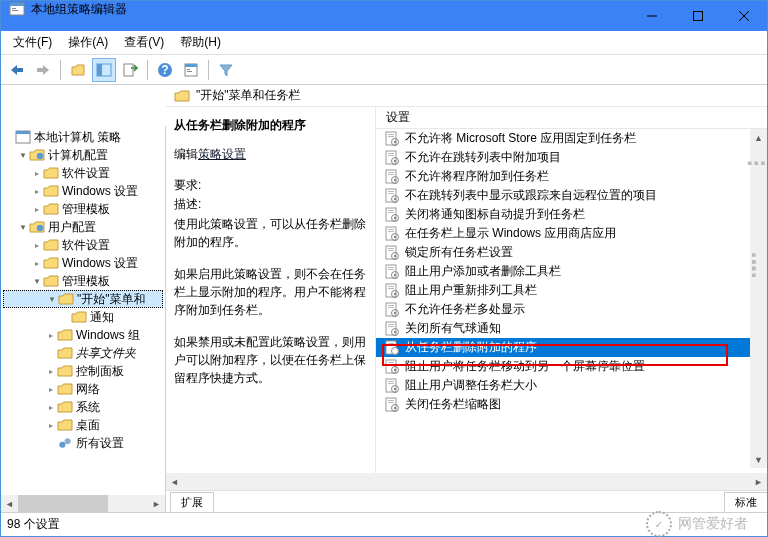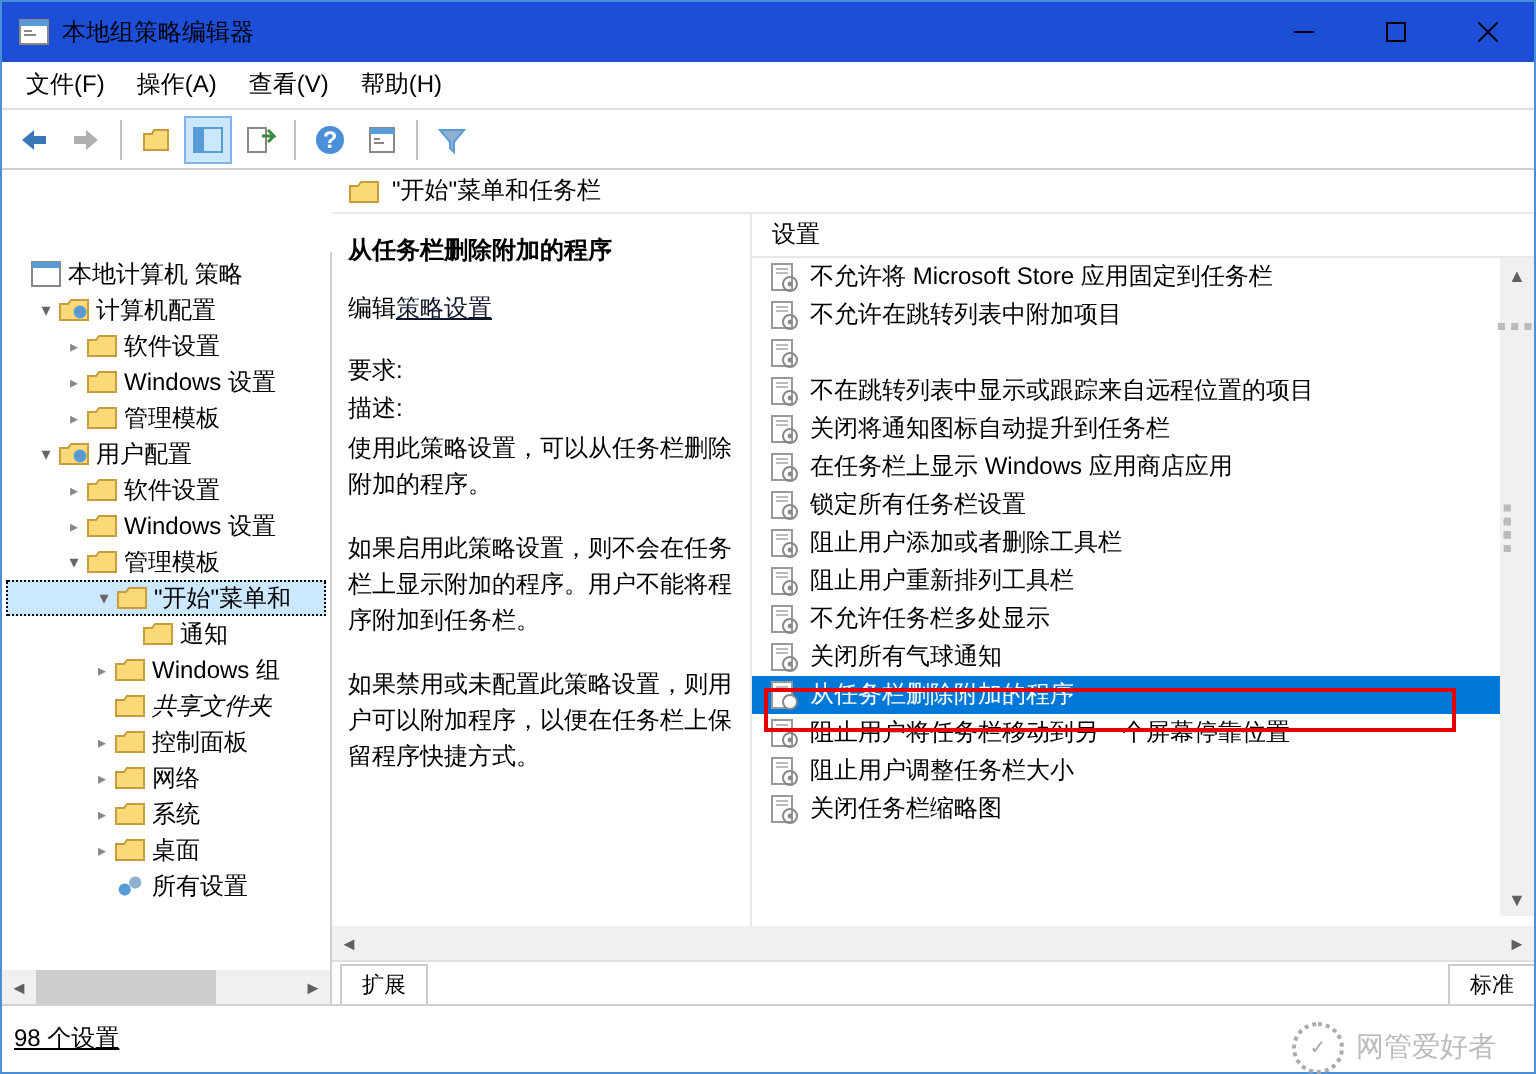--- a/index.html
+++ b/index.html
@@ -1,18 +1,18 @@
 <!DOCTYPE html>
 <html><head>
 <meta charset="utf-8">
 <style>
 * { margin: 0; padding: 0; box-sizing: border-box; font-family: "Microsoft YaHei", "Segoe UI", sans-serif; font-size: 12px; }
 body { background: #fff; width: 768px; height: 537px; overflow: hidden; position: relative; }
 .window { width: 768px; height: 537px; border: 1px solid #4a90d9; display: flex; flex-direction: column; background: #fff; }
-.titlebar { height: 30px; background: #1d4ed8; display: flex; align-items: center; padding-left: 8px; }
+.titlebar { height: 30px; background: #3b82f6; display: flex; align-items: flex-start; padding-left: 8px; }
 .titlebar-icon { width: 16px; height: 16px; margin-right: 6px; }
 .titlebar-title { flex: 1; font-size: 12px; }
 .titlebar-btns { display: flex; }
 .titlebar-btn { width: 46px; height: 30px; display: flex; align-items: center; justify-content: center; }
 .menubar { height: 24px; display: flex; align-items: center; padding-left: 4px; border-bottom: 1px solid #e0e0e0; }
 .menubar-item { padding: 3px 8px; cursor: default; }
 .toolbar { height: 30px; display: flex; align-items: center; padding: 0 4px; border-bottom: 1px solid #d0d0d0; gap: 2px; }
 .toolbar-btn { width: 24px; height: 24px; display: flex; align-items: center; justify-content: center; border: 1px solid transparent; }
 .toolbar-btn.sel { border: 1px solid #7eb4ea; background: #cce8ff; }
 .toolbar-sep { width: 1px; height: 20px; background: #c0c0c0; margin: 0 3px; }
@@ -33,21 +33,21 @@
 .detail-text { margin-bottom: 14px; line-height: 1.5; }
 .settings-pane { flex: 1; overflow-y: auto; position: relative; }
 .settings-header { height: 22px; padding-left: 10px; display: flex; align-items: center; border-bottom: 1px solid #e8e8e8; background: #fff; }
 .setting-item { height: 19px; display: flex; align-items: center; padding-left: 8px; gap: 5px; cursor: default; white-space: nowrap; }
 .setting-item.sel { background: #0078d7; color: #fff; }
 .setting-item.sel .setting-icon-gear { fill: #fff; }
 .red-box { position: absolute; border: 2px solid #e60000; pointer-events: none; }
 .tabstrip { height: 22px; display: flex; align-items: flex-end; border-top: 1px solid #e0e0e0; padding-left: 4px; background: #fff; justify-content: space-between; }
 .tab { padding: 2px 10px; border: 1px solid #ccc; border-bottom: none; margin-right: -1px; background: #fff; font-size: 11px; cursor: default; }
 .tab.active { background: #fff; position: relative; z-index: 1; }
-.statusbar { height: 34px; border-top: 1px solid #d0d0d0; display: flex; align-items: center; padding-left: 6px; text-decoration: underline; }
+.statusbar { height: 24px; border-top: 1px solid #d0d0d0; display: flex; align-items: center; padding-left: 6px; }
 .watermark { position: absolute; right: 20px; bottom: 0px; display: flex; align-items: center; gap: 6px; color: #999; pointer-events: none; }
 .watermark-circle { width: 26px; height: 26px; border: 2px dotted #aaa; border-radius: 50%; display: flex; align-items: center; justify-content: center; font-size: 10px; color: #aaa; }
 .three-dot { position: absolute; right: 2px; top: 158px; color: #bbb; font-size: 24px; letter-spacing: -4px; writing-mode: vertical-rl; line-height: 1; }
 .three-dot2 { position: absolute; right: 2px; top: 260px; color: #bbb; font-size: 24px; line-height: 0.3; }
 .scrollbar-v { position: absolute; right: 0; top: 22px; bottom: 22px; width: 17px; background: #f0f0f0; }
 .scrollbar-btn { width: 17px; height: 17px; background: #f0f0f0; display: flex; align-items: center; justify-content: center; color: #606060; font-size: 9px; }
 .scrollbar-h { height: 17px; background: #f0f0f0; display: flex; align-items: center; }
 .scroll-thumb { background: #cdcdcd; }
 </style>
 </head>
@@ -354,20 +354,21 @@
                 <span>不允许在跳转列表中附加项目</span>
               </div>
               <div class="setting-item">
                 <svg width="16" height="16" viewBox="0 0 16 16">
                   <rect x="2" y="1" width="10" height="13" fill="#fff" stroke="#999"></rect>
                   <rect x="4" y="3" width="6" height="1" fill="#bbb"></rect>
                   <rect x="4" y="5" width="6" height="1" fill="#bbb"></rect>
                   <circle cx="11" cy="11" r="3.5" fill="none" stroke="#888" class="setting-icon-gear"></circle>
                   <circle cx="11" cy="11" r="1.2" fill="#888" class="setting-icon-gear"></circle>
                 </svg>
+                <span>不允许将程序附加到任务栏</span>
               </div>
               <div class="setting-item">
                 <svg width="16" height="16" viewBox="0 0 16 16">
                   <rect x="2" y="1" width="10" height="13" fill="#fff" stroke="#999"></rect>
                   <rect x="4" y="3" width="6" height="1" fill="#bbb"></rect>
                   <rect x="4" y="5" width="6" height="1" fill="#bbb"></rect>
                   <circle cx="11" cy="11" r="3.5" fill="none" stroke="#888" class="setting-icon-gear"></circle>
                   <circle cx="11" cy="11" r="1.2" fill="#888" class="setting-icon-gear"></circle>
                 </svg>
                 <span>不在跳转列表中显示或跟踪来自远程位置的项目</span>

